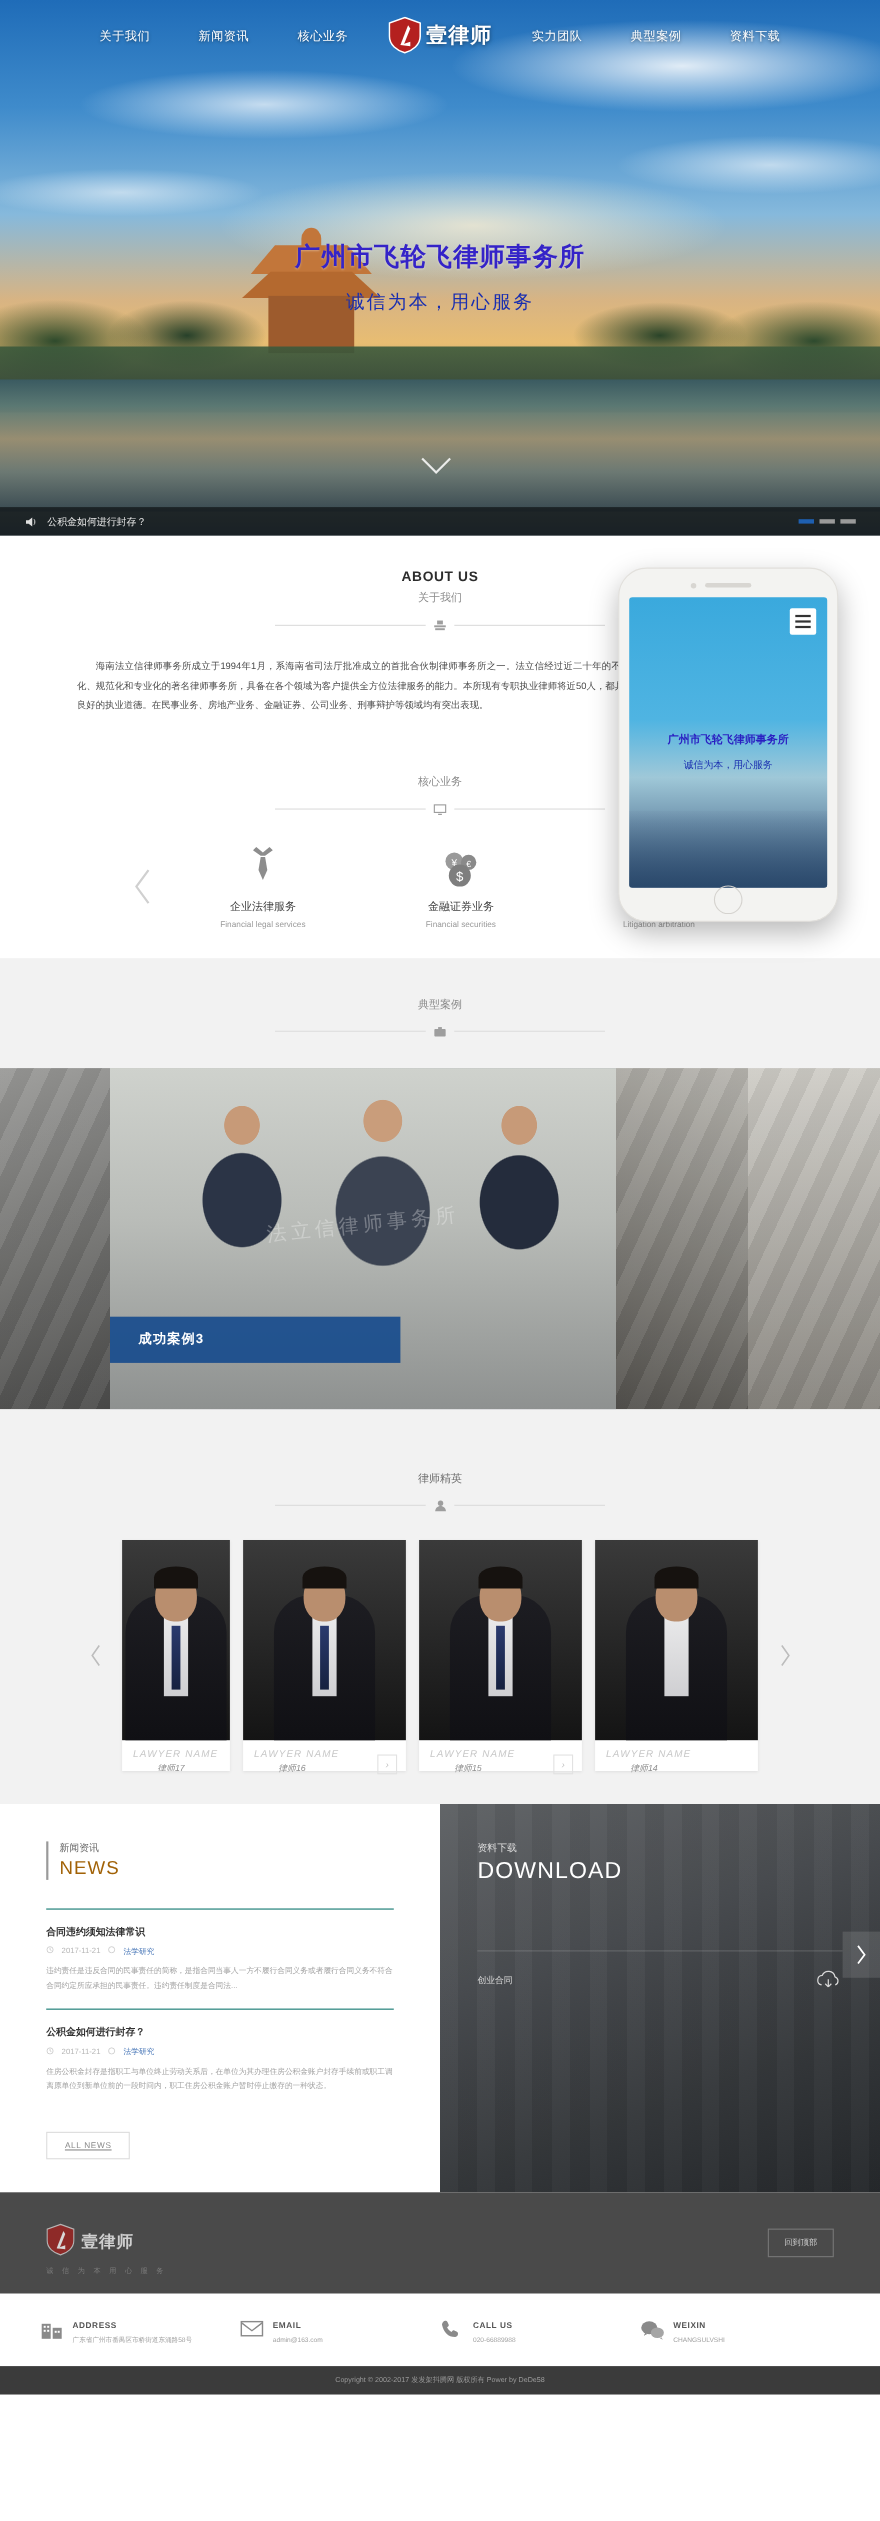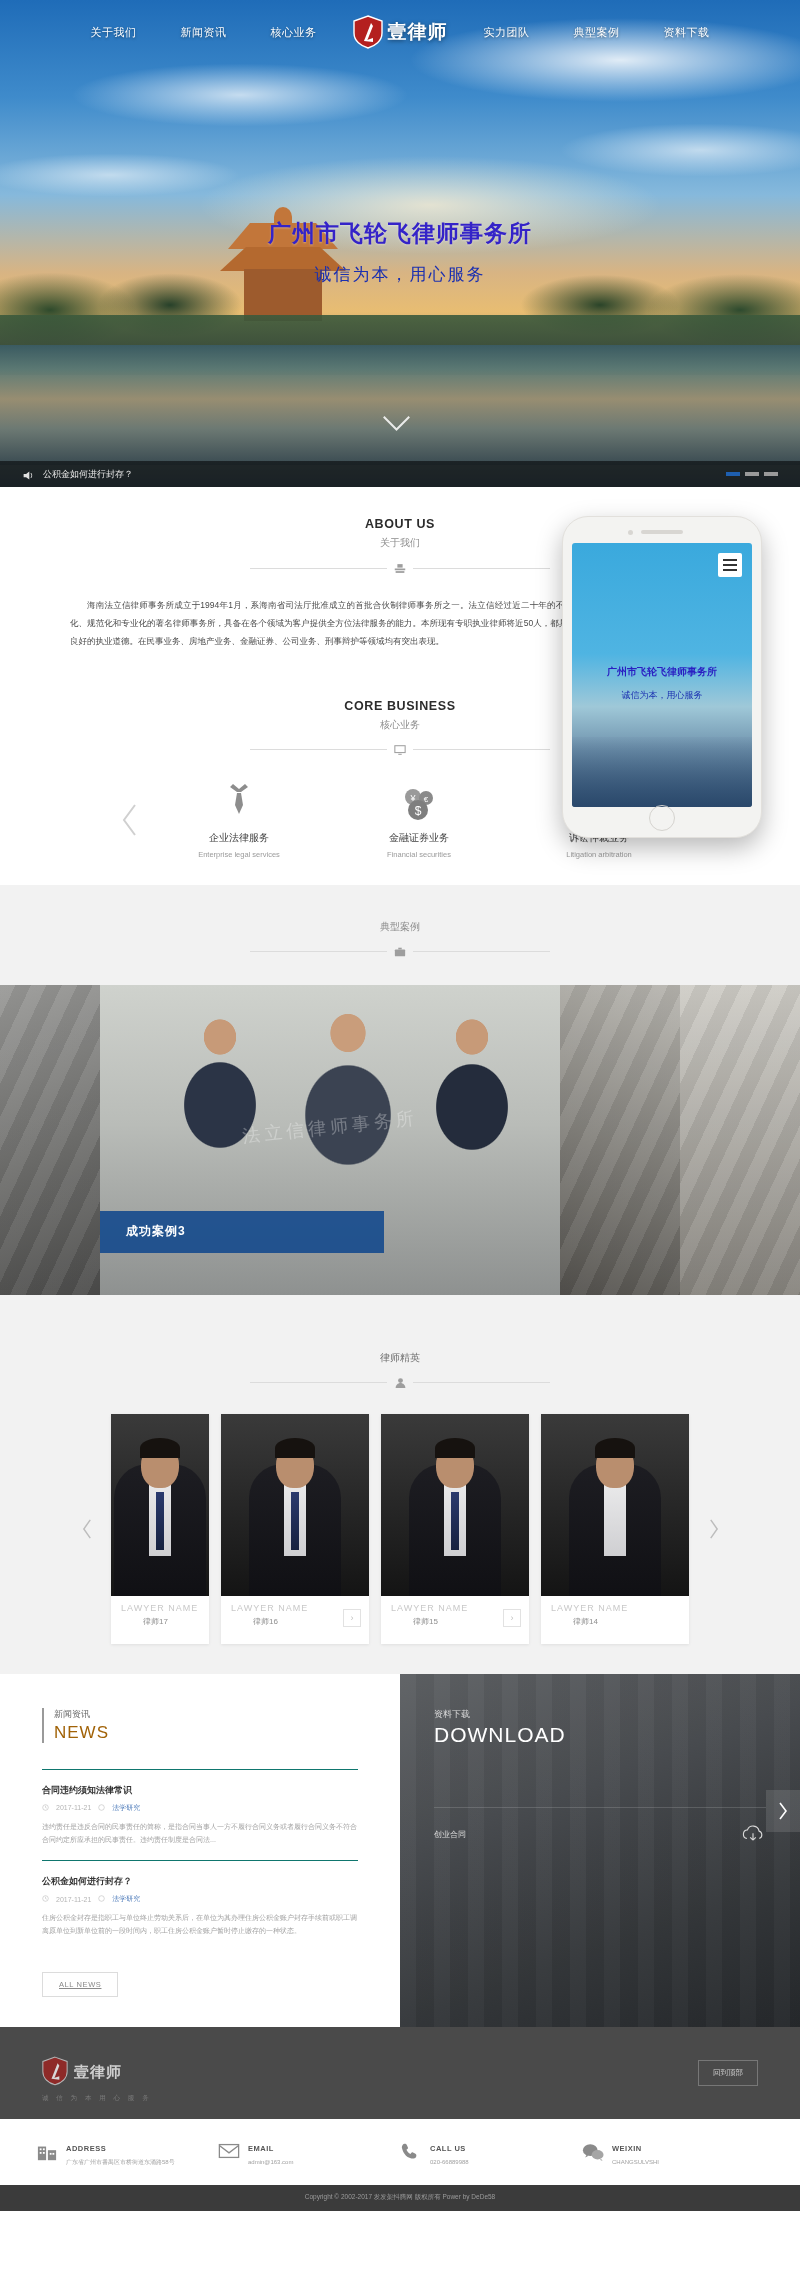--- a/index.html
+++ b/index.html
@@ -123,21 +123,21 @@
       background:repeating-linear-gradient(115deg, rgba(255,255,255,.10) 0 14px, rgba(0,0,0,.10) 14px 28px); }
   .case-people { position:absolute; inset:0;
       background:
         radial-gradient(ellipse 52px 62px at 120px 120px, #2b3446 0 68%, rgba(43,52,70,0) 70%),
         radial-gradient(ellipse 62px 72px at 248px 130px, #3b4352 0 68%, rgba(59,67,82,0) 70%),
         radial-gradient(ellipse 52px 62px at 372px 122px, #242c3c 0 68%, rgba(36,44,60,0) 70%),
         radial-gradient(ellipse 22px 24px at 120px 52px, #c79a78 0 72%, rgba(199,154,120,0) 75%),
         radial-gradient(ellipse 24px 26px at 248px 48px, #c99d7b 0 72%, rgba(201,157,123,0) 75%),
         radial-gradient(ellipse 22px 24px at 372px 52px, #c79a78 0 72%, rgba(199,154,120,0) 75%),
         linear-gradient(180deg,#cfd2cd 0%, #b9bcb8 45%, #8e9190 100%); }
-  .case-cap { position:absolute; left:0; bottom:42px; width:284px; height:42px;
+  .case-cap { position:absolute; left:0; bottom:42px; width:264px; height:42px;
       background:rgba(17,72,140,.88); display:flex; align-items:center; padding-left:26px; }
   .case-cap span { color:#fff; font-size:12px; font-weight:bold; letter-spacing:1px; }
   .case-wm { position:absolute; left:50%; top:46%; transform:translate(-50%,-50%) rotate(-6deg);
       color:rgba(255,255,255,.3); font-size:18px; letter-spacing:4px; white-space:nowrap; }
 
   
   .lawyers { background:#f2f2f2; padding-bottom:30px; }
   .lw-head { text-align:center; padding-top:28px; }
   .lw-head .cn { font-size:10px; color:#6e6e6e;margin-top:28px; }
   .lw-row { display:flex; align-items:stretch; justify-content:center; margin-top:22px; padding:0 8px; gap:0; }
@@ -148,21 +148,21 @@
   .lw-photo .body { position:absolute; left:50%; transform:translateX(-50%); bottom:0; width:92px; height:132px;
       background:linear-gradient(180deg,#1d1d22,#101014); border-radius:34px 34px 0 0; }
   .lw-photo .shirt { position:absolute; left:50%; transform:translateX(-50%); bottom:40px; width:22px; height:72px;
       background:linear-gradient(180deg,#e9e9ea,#cfcfd2); }
   .lw-photo .tie { position:absolute; left:50%; transform:translateX(-50%); bottom:46px; width:8px; height:58px;
       background:linear-gradient(180deg,#2a3a6e,#16213f); }
   .lw-photo .head { position:absolute; left:50%; transform:translateX(-50%); top:28px; width:38px; height:46px;
       background:#b98e6e; border-radius:50% 50% 45% 45%; filter:blur(.3px); }
   .lw-photo .hair { position:absolute; left:50%; transform:translateX(-50%); top:24px; width:40px; height:20px;
       background:#16120f; border-radius:50% 50% 0 0; }
-  .lw-meta { height:48px; padding:7px 10px; position:relative; }
+  .lw-meta { height:28px; padding:7px 10px; position:relative;font-style:italic; }
   .lw-meta .en { font-size:9px; color:#c8c8c8; letter-spacing:1px; }
   .lw-meta .cn { font-size:8px; color:#8f8f8f; margin-top:3px;margin-left:22px; }
   .lw-next { position:absolute; right:8px; top:13px; width:18px; height:18px; border:1px solid #e2e2e2;
       display:flex; align-items:center; justify-content:center; color:#c0c0c0; font-size:9px; }
 
   
   .nd { display:flex; width:800px; }
   .news { width:400px; background:#fff; padding:34px 42px 30px; }
   .news-head { border-left:2px solid #9a9a9a; padding-left:10px; }
   .news-head .cn { font-size:9px; color:#666; }
@@ -282,21 +282,20 @@
         <span class="ln"></span>
       </div>
     </div>
     <div class="about-text">
       <p>海南法立信律师事务所成立于1994年1月，系海南省司法厅批准成立的首批合伙制律师事务所之一。法立信经过近二十年的不懈努力，已发展成为海南省屈指可数的规模化、规范化和专业化的著名律师事务所，具备在各个领域为客户提供全方位法律服务的能力。本所现有专职执业律师将近50人，都具有较高的法学理论水平、丰富的从业经验和良好的执业道德。在民事业务、房地产业务、金融证券、公司业务、刑事辩护等领域均有突出表现。</p>
     </div>
   </div>
 
   <div class="core">
     <div class="sec-head">
-      <div class="en">CORE BUSINESS</div>
       <div class="cn">核心业务</div>
       <div class="sec-rule">
         <span class="ln"></span>
         <span class="ic">
           <svg width="14" height="12" viewBox="0 0 16 14" fill="none" stroke="#9e9e9e" stroke-width="1.2">
             <rect x="2" y="2" width="12" height="8"></rect>
               <path d="M6 12h4"></path>
           </svg>
         </span>
         <span class="ln"></span>
@@ -311,21 +310,21 @@
       </div>
 
       <div class="core-item">
         <div class="core-ic">
           <svg width="26" height="38" viewBox="0 0 26 38" fill="#8d8d8d">
             <path d="M7 1 L13 6 L19 1 L22 4 L15 9 L11 9 L4 4 Z"></path>
             <path d="M11 10 L15 10 L17 22 L13 31 L9 22 Z"></path>
           </svg>
         </div>
         <div class="t">企业法律服务</div>
-        <div class="s">Enterprise legal services</div>
+        <div class="s">Financial legal services</div>
       </div>
 
       <div class="core-item">
         <div class="core-ic">
           <svg width="34" height="34" viewBox="0 0 34 34">
             <circle cx="11" cy="10" r="8" fill="#9a9a9a"></circle>
               <circle cx="24" cy="11" r="7" fill="#8a8a8a"></circle>
             <circle cx="16" cy="23" r="10" fill="#7e7e7e"></circle>
             <text x="11" y="14" font-size="9" fill="#fff" text-anchor="middle" font-family="sans-serif">¥</text>
             <text x="24" y="15" font-size="8" fill="#fff" text-anchor="middle" font-family="sans-serif">€</text>

